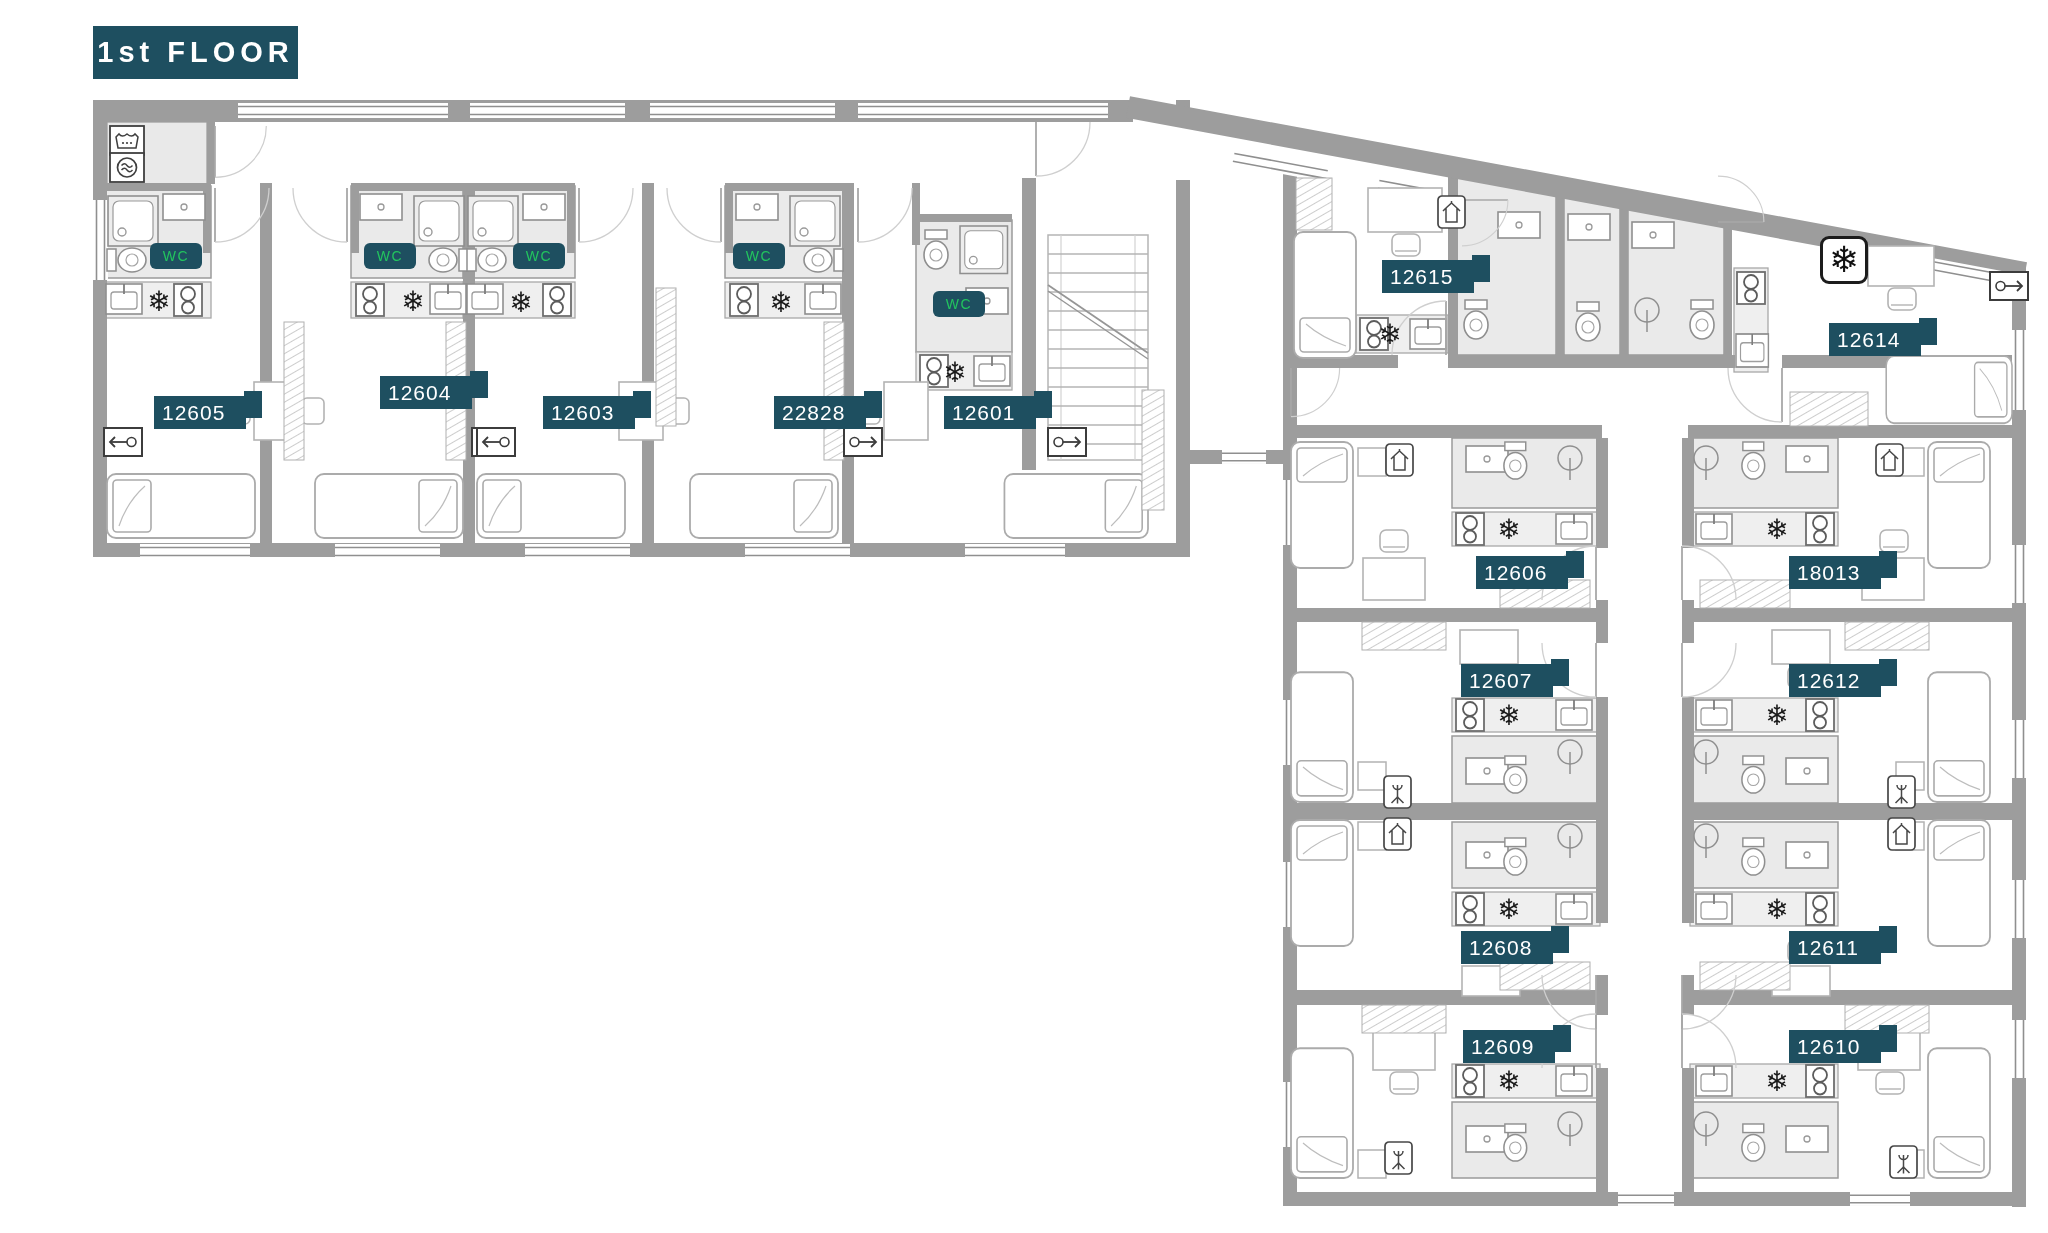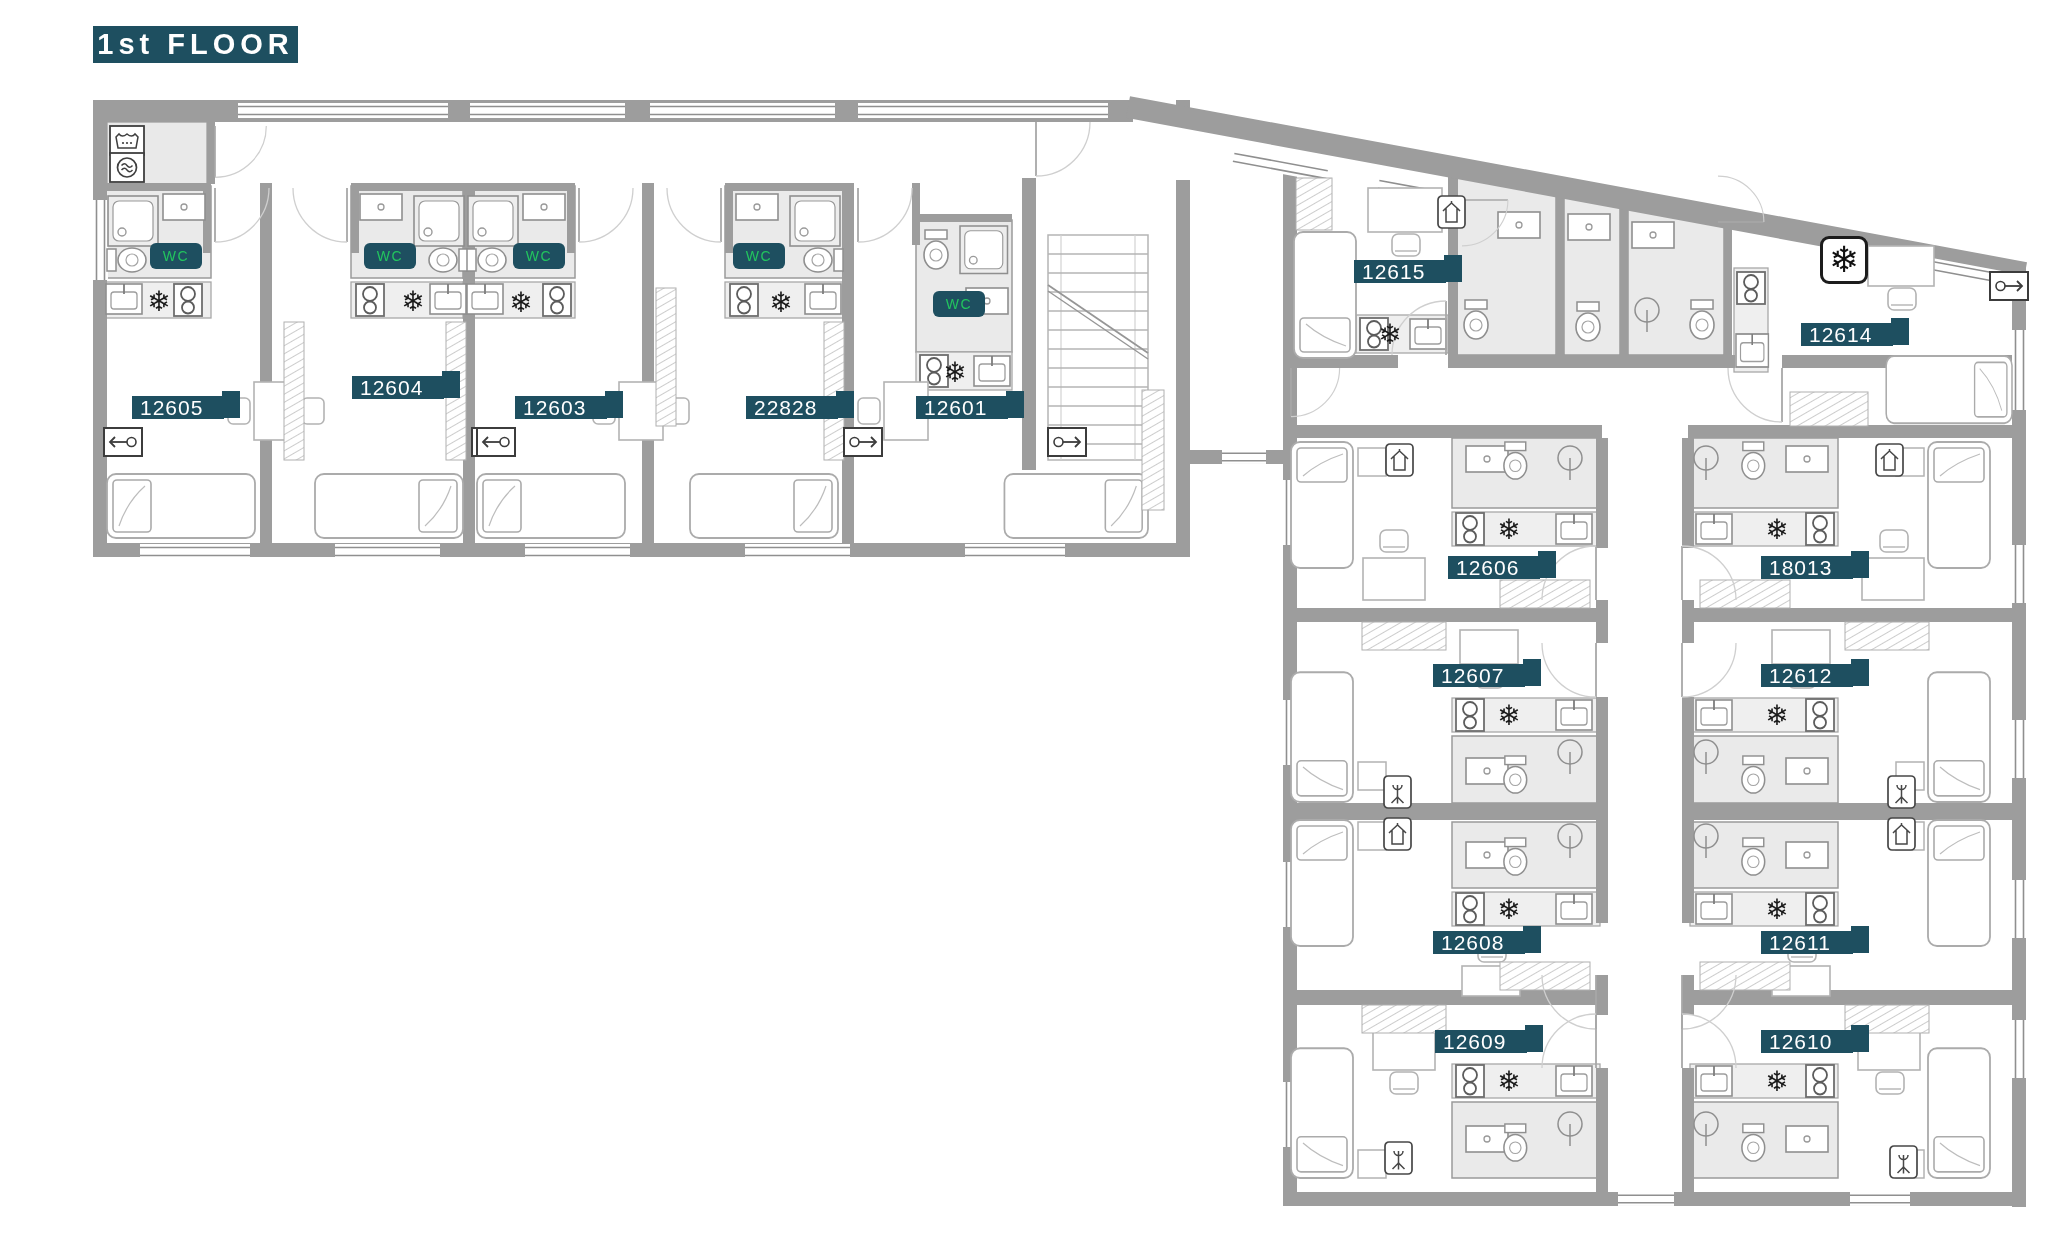--- a/index.html
+++ b/index.html
@@ -1,24 +1,24 @@
 <!DOCTYPE html>
 <html><head>
 <meta charset="utf-8">
 <style>
   html,body{margin:0;padding:0;background:#fff;}
   #stage{position:relative;width:2048px;height:1233px;background:#fff;
          font-family:"Liberation Sans",sans-serif;overflow:hidden;}
   #stage svg{position:absolute;left:0;top:0;}
-  .title{position:absolute;left:93px;top:26px;width:205px;height:37px;background:#1E4F60;
+  .title{position:absolute;left:93px;top:26px;width:205px;height:53px;background:#1E4F60;
          color:#fff;display:flex;align-items:center;justify-content:center;
          font-size:29px;letter-spacing:5px;font-weight:700;}
-  .badge{position:absolute;background:#1E4F60;color:#fff;height:23px;width:92px;
+  .badge{position:absolute;background:#1E4F60;color:#fff;height:33px;width:92px;
          display:flex;align-items:center;padding-left:8px;box-sizing:border-box;
-         font-size:21px;letter-spacing:1px;}
+         font-size:21px;letter-spacing:1px;margin-left:28px;}
   .badge::after{content:"";position:absolute;right:-16px;top:-5px;width:18px;height:27px;background:#1E4F60;}
   .wc{position:absolute;background:#1E4F60;color:#22c55e;width:52px;height:26px;
       display:flex;align-items:center;justify-content:center;font-size:14px;letter-spacing:1.5px;border-radius:6px;}
   .sf{position:absolute;width:34px;height:34px;display:flex;align-items:center;justify-content:center;
       font-size:28px;color:#1a1a1a;}
   .sf-big{position:absolute;width:48px;height:48px;display:flex;align-items:center;justify-content:center;
       font-size:36px;color:#111;background:#fff;border:3px solid #1c1c1c;border-radius:9px;box-sizing:border-box;}
 </style>
 </head>
 <body>
@@ -545,21 +545,21 @@
           <use href="#ext"></use>
         </g>
   <g transform="translate(1990,272) scale(-1,1) translate(-38,0)">
           <use href="#ext"></use>
         </g>
 </g>
 </svg>
 
 <div class="title">1st FLOOR</div>
 
-<div class="badge" style="left:132px;top:396px">12605</div>
+<div class="badge" style="left:126px;top:396px">12605</div>
 <div class="badge" style="left:352px;top:376px">12604</div>
 <div class="badge" style="left:515px;top:396px">12603</div>
 <div class="badge" style="left:746px;top:396px">22828</div>
 <div class="badge" style="left:916px;top:396px">12601</div>
 <div class="badge" style="left:1448px;top:556px">12606</div>
 <div class="badge" style="left:1433px;top:664px">12607</div>
 <div class="badge" style="left:1433px;top:931px">12608</div>
 <div class="badge" style="left:1435px;top:1030px">12609</div>
 <div class="badge" style="left:1761px;top:1030px">12610</div>
 <div class="badge" style="left:1761px;top:931px">12611</div>

